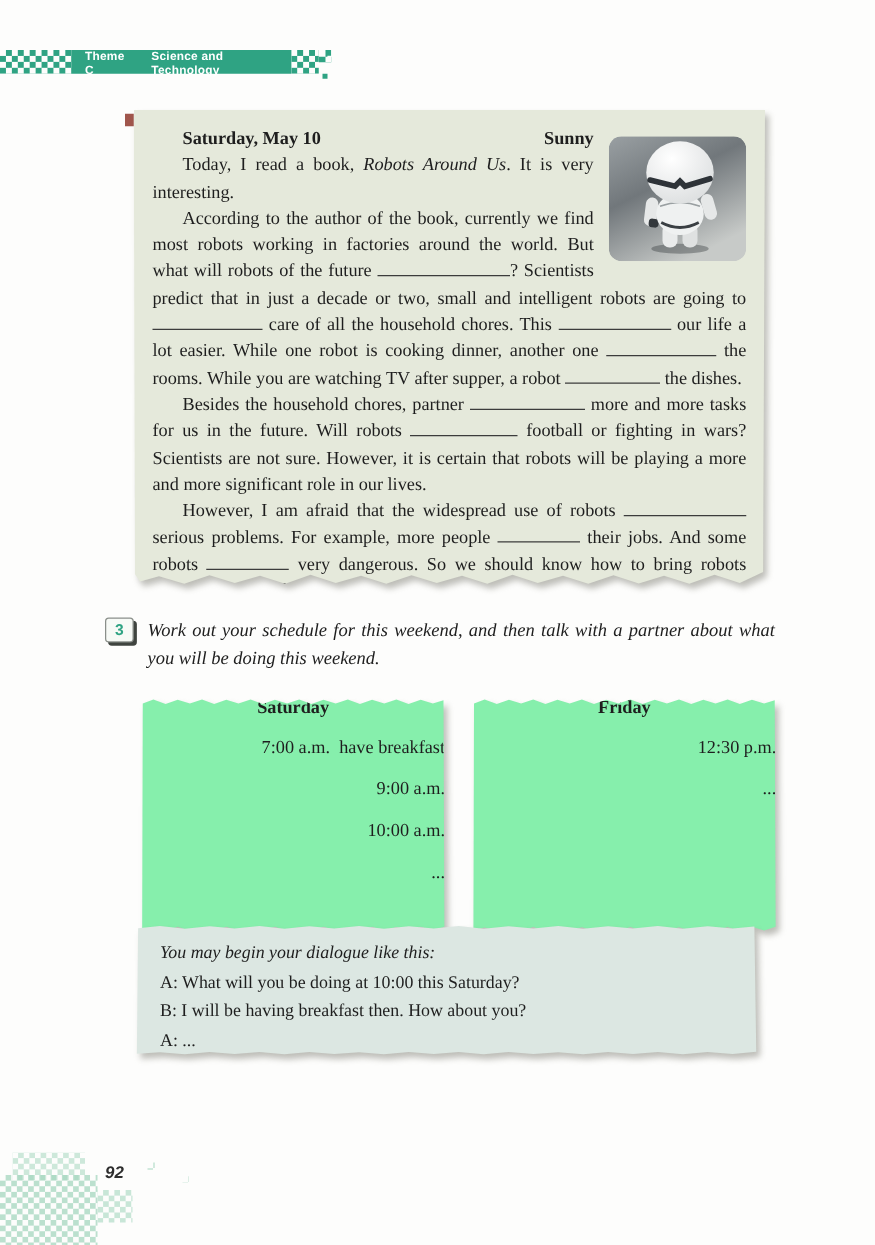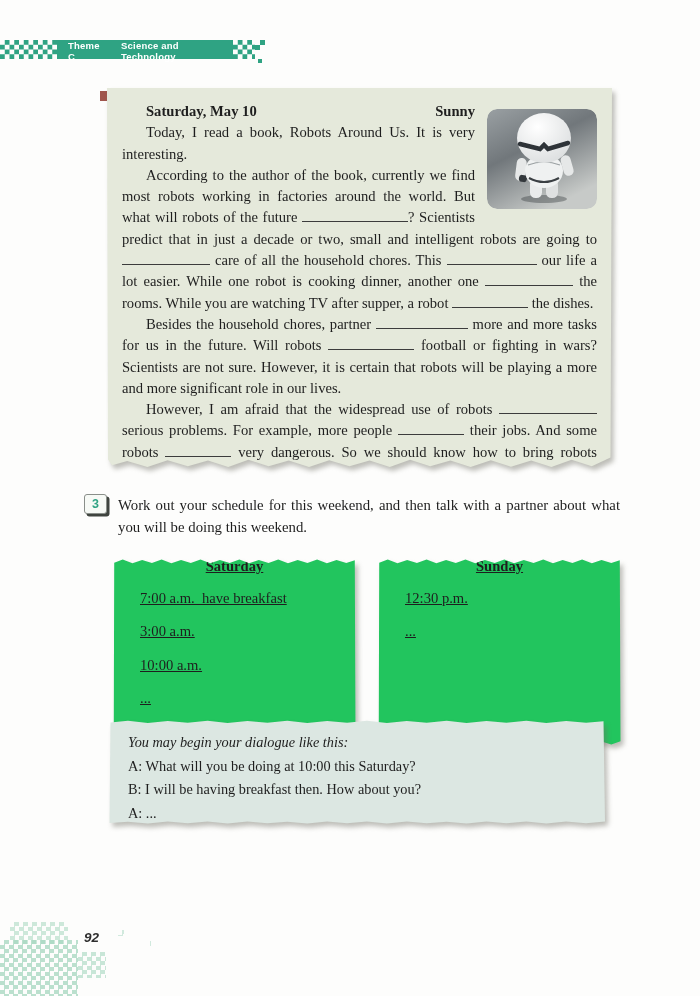--- a/index.html
+++ b/index.html
@@ -52,44 +52,44 @@
   .diary-content{
     padding:13px 15px 0 15px;font-size:14.6px;line-height:21.3px;text-align:justify;
   }
   .diary-content p{margin:0;text-indent:24px;}
   .robot-photo{
     float:right;width:110px;height:100px;margin:8px 0 14px 12px;
     border-radius:10px;overflow:hidden;
   }
   .d-head{font-weight:bold;}
   .weather{float:right;font-weight:bold;}
-  .it{}
+  .it{font-style:italic;}
   .blank{display:inline-block;height:12px;border-bottom:1.2px solid #3c3c3c;}
   .w66{width:66px}.w76{width:76px}.w86{width:86px}.w88{width:88px}
   .w90{width:90px}.w92{width:92px}.w98{width:98px}.w106{width:106px}
   
   .ex-badge{
     position:absolute;left:84px;top:494px;width:21px;height:18px;
     background:#f7faf6;border:1px solid #8a8f8a;border-radius:3px;
     box-shadow:2.5px 2.5px 0 #3f443f;
     color:#2fa383;font-family:"Liberation Sans",sans-serif;font-size:12.5px;font-weight:bold;
     display:flex;align-items:center;justify-content:center;
   }
   .ex-text{
     position:absolute;left:118px;top:495px;width:502px;
-    font-size:14.8px;line-height:21.5px;text-align:justify;
+    font-style:italic;font-size:14.8px;line-height:21.5px;text-align:justify;
   }
   
   .card-sat-wrap{left:113px;top:549px;}
   .card-sun-wrap{left:378px;top:549px;}
-  .sched-card{width:243px;height:188px;background:#22c55e;font-size:14.6px;text-decoration:underline;}
+  .sched-card{width:243px;height:188px;background:#86efac;font-size:14.6px;}
   .card-title{margin:9px 0 0;text-align:center;font-weight:bold;}
-  .card-row{margin:12.5px 0 0 27px;line-height:21px;white-space:pre-wrap;}
+  .card-row{margin:12.5px 0 0 27px;line-height:21px;white-space:pre-wrap;text-align:right;}
   
-  .dialog-wrap{left:108px;top:720px;}
+  .dialog-wrap{left:108px;top:740px;}
   .dialog{width:498px;height:104px;background:#dce7e2;
     padding:11px 20px 0 20px;box-sizing:border-box;font-size:14.3px;line-height:23.5px;}
   .dialog .intro{font-style:italic;}
   .dialog p{margin:0;}
   
   .ft-ck{--ck:#a5d6bf;opacity:.75;background-size:9px 9px;}
   .ft-a{left:0;top:940px;width:78px;height:56px;}
   .ft-b{left:10px;top:922px;width:58px;height:22px;opacity:.55;}
   .ft-c{left:78px;top:952px;width:28px;height:26px;opacity:.6;}
   .ft-d{left:118px;top:930px;width:6px;height:6px;opacity:.5;}
@@ -155,28 +155,28 @@
 
 <div class="ex-badge">
     <span>3</span>
   </div>
 <div class="ex-text">Work out your schedule for this weekend, and then talk with a partner about what you will be doing this weekend.</div>
 
 <div class="paper-wrap card-sat-wrap">
   <div class="paper sched-card torn-both">
     <p class="card-title">Saturday</p>
     <p class="card-row">7:00 a.m.  have breakfast</p>
-    <p class="card-row">3:00 a.m.</p>
+    <p class="card-row">9:00 a.m.</p>
     <p class="card-row">10:00 a.m.</p>
     <p class="card-row">...</p>
   </div>
 </div>
 <div class="paper-wrap card-sun-wrap">
   <div class="paper sched-card torn-both">
-    <p class="card-title">Sunday</p>
+    <p class="card-title">Friday</p>
     <p class="card-row">12:30 p.m.</p>
     <p class="card-row">...</p>
   </div>
 </div>
 
 <div class="paper-wrap dialog-wrap">
   <div class="paper dialog torn-both">
     <p class="intro">You may begin your dialogue like this:</p>
     <p>A: What will you be doing at 10:00 this Saturday?</p>
     <p>B: I will be having breakfast then. How about you?</p>

